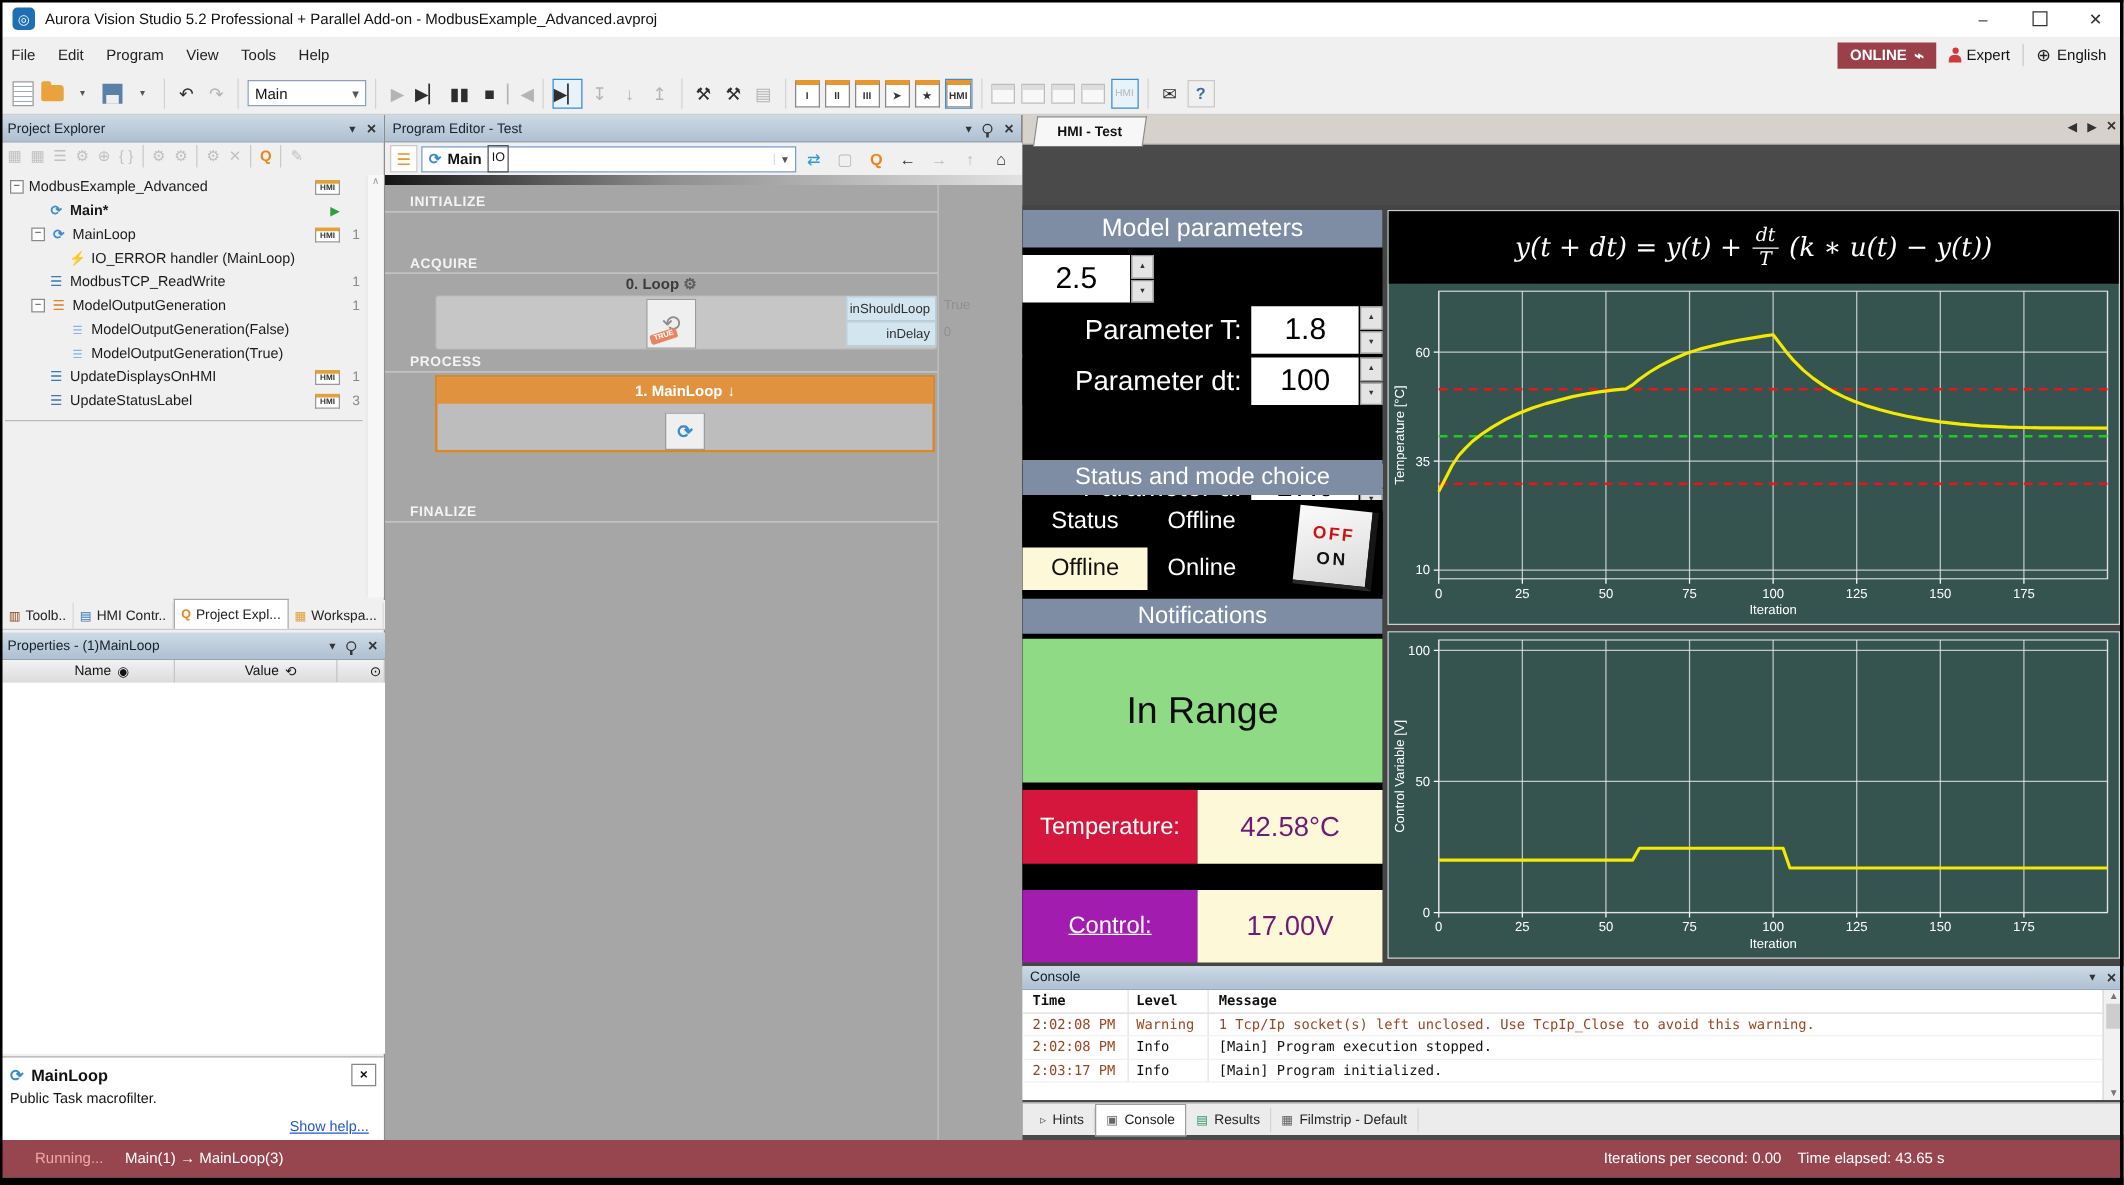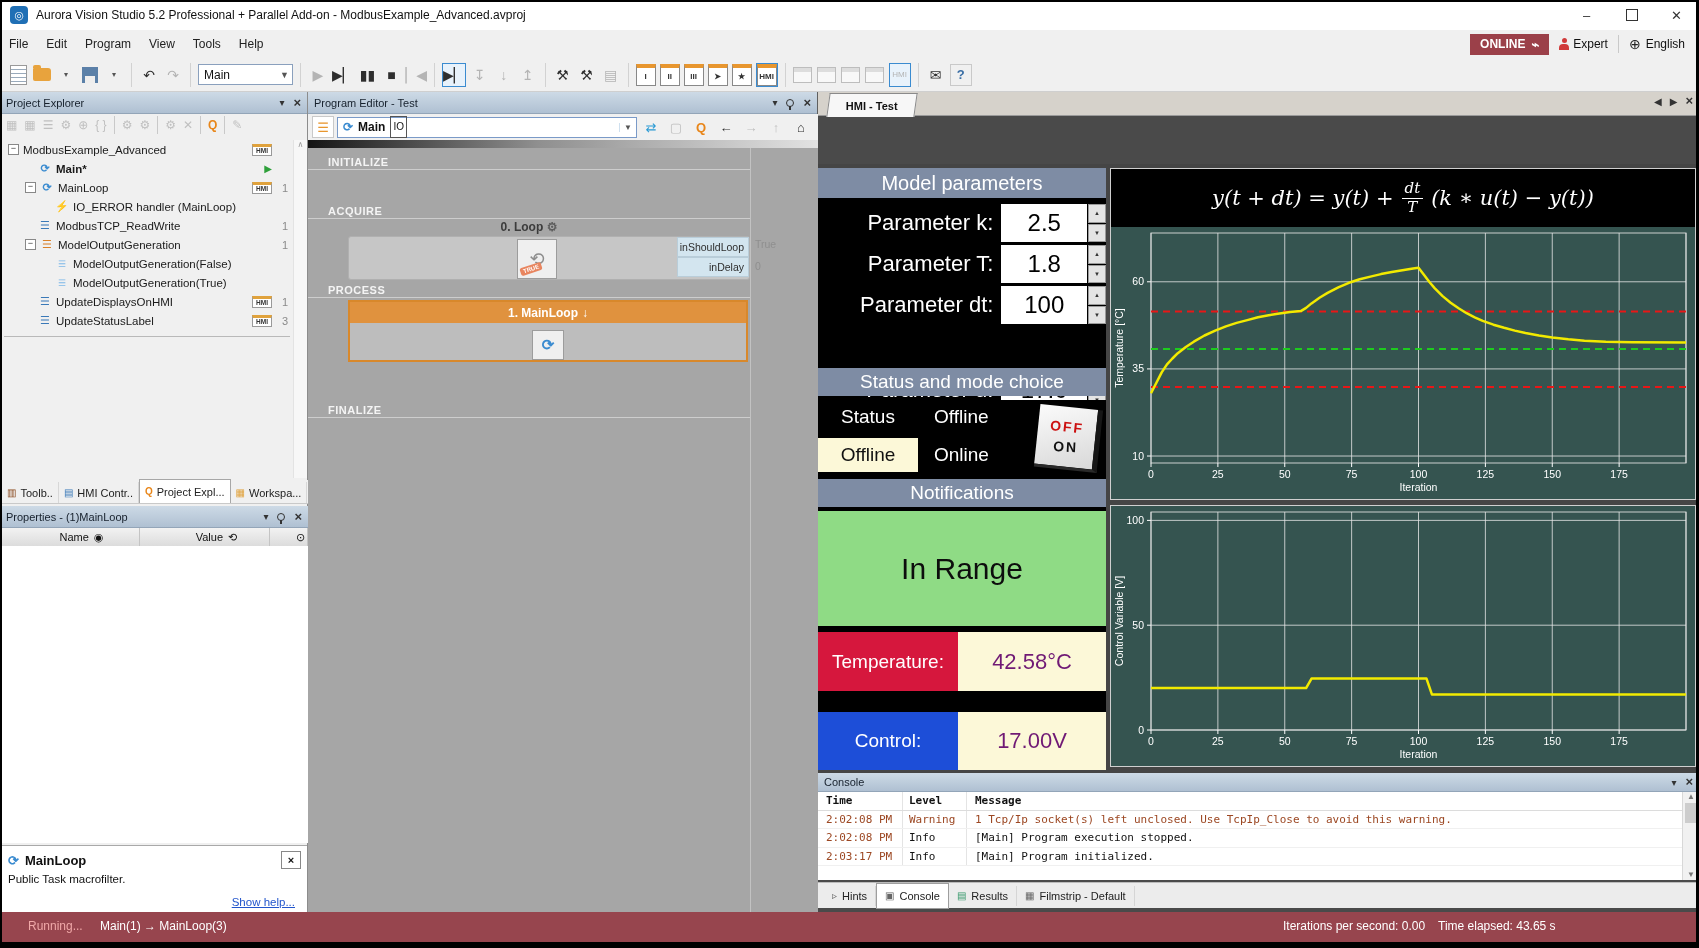--- a/index.html
+++ b/index.html
@@ -505,21 +505,20 @@
         <span>▶</span>
         <span class="xglyph">×</span>
       </div>
     </div>
 
     <div id="hmicontent">
       <div id="ctrlcol">
         <div id="modelhdr" class="hmihdr">Model parameters</div>
         <div id="paramrows">
             <div class="prow" style="top: 36px;">
-              <div class="plabel">Parameter k:</div>
               <div class="pvalbox">2.5</div>
               <div class="spincol">
                 <div class="sb">▲</div>
                 <div class="sb">▼</div>
               </div>
             </div>
             <div class="prow" style="top: 77px;">
               <div class="plabel">Parameter T:</div>
               <div class="pvalbox">1.8</div>
               <div class="spincol">
@@ -557,21 +556,21 @@
             </div>
           </div>
         </div>
         <div id="notifhdr" class="hmihdr">Notifications</div>
         <div id="inrange">In Range</div>
         <div class="readrow" style="top:464px;height:59px;">
           <div class="readlabel" style="background:#d6173d;">Temperature:</div>
           <div class="readval">42.58°C</div>
         </div>
         <div class="readrow" style="top:544px;height:58px;">
-          <div class="readlabel" style="background:#1d4ed8;">Control:</div>
+          <div class="readlabel" style="background:#a21caf;text-decoration:underline;">Control:</div>
           <div class="readval">17.00V</div>
         </div>
       </div>
 
       <div id="chartcol">
         <div class="chartbox" style="top:4px;height:330px;">
           <div id="formula">
             <span>y(t + dt) = y(t) +</span>
             <span class="frac">
                 <span class="num">dt</span>

